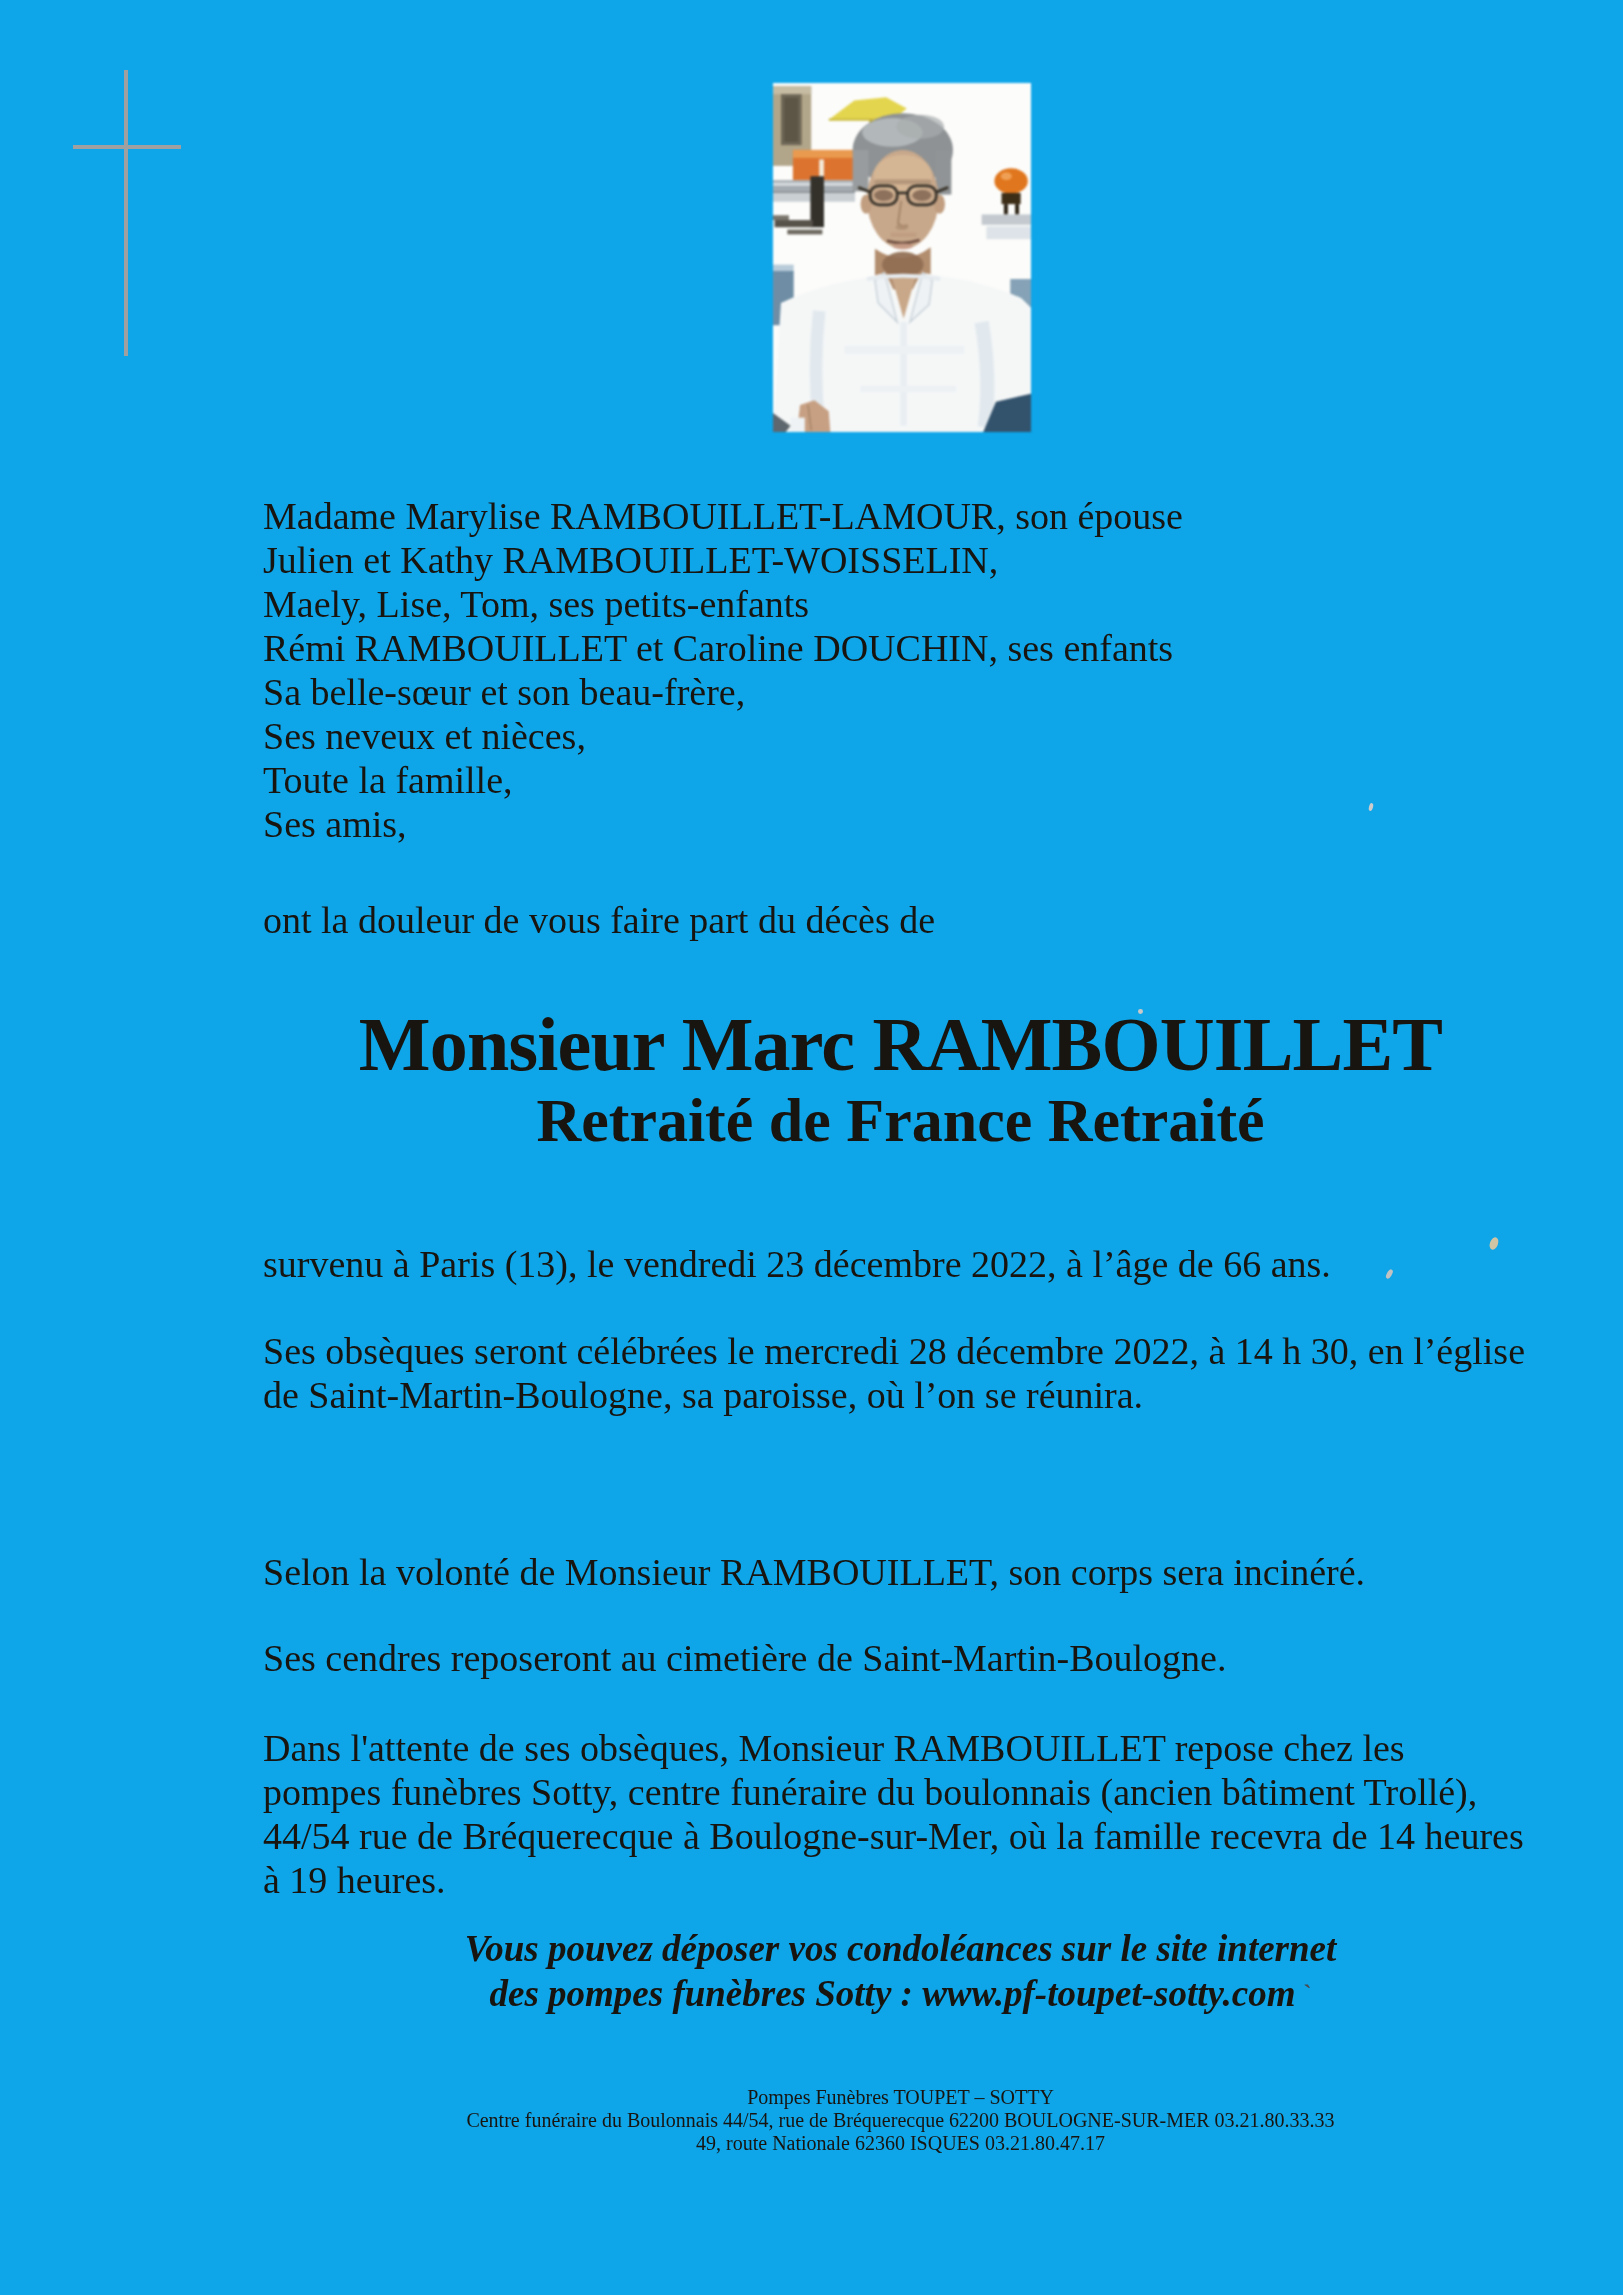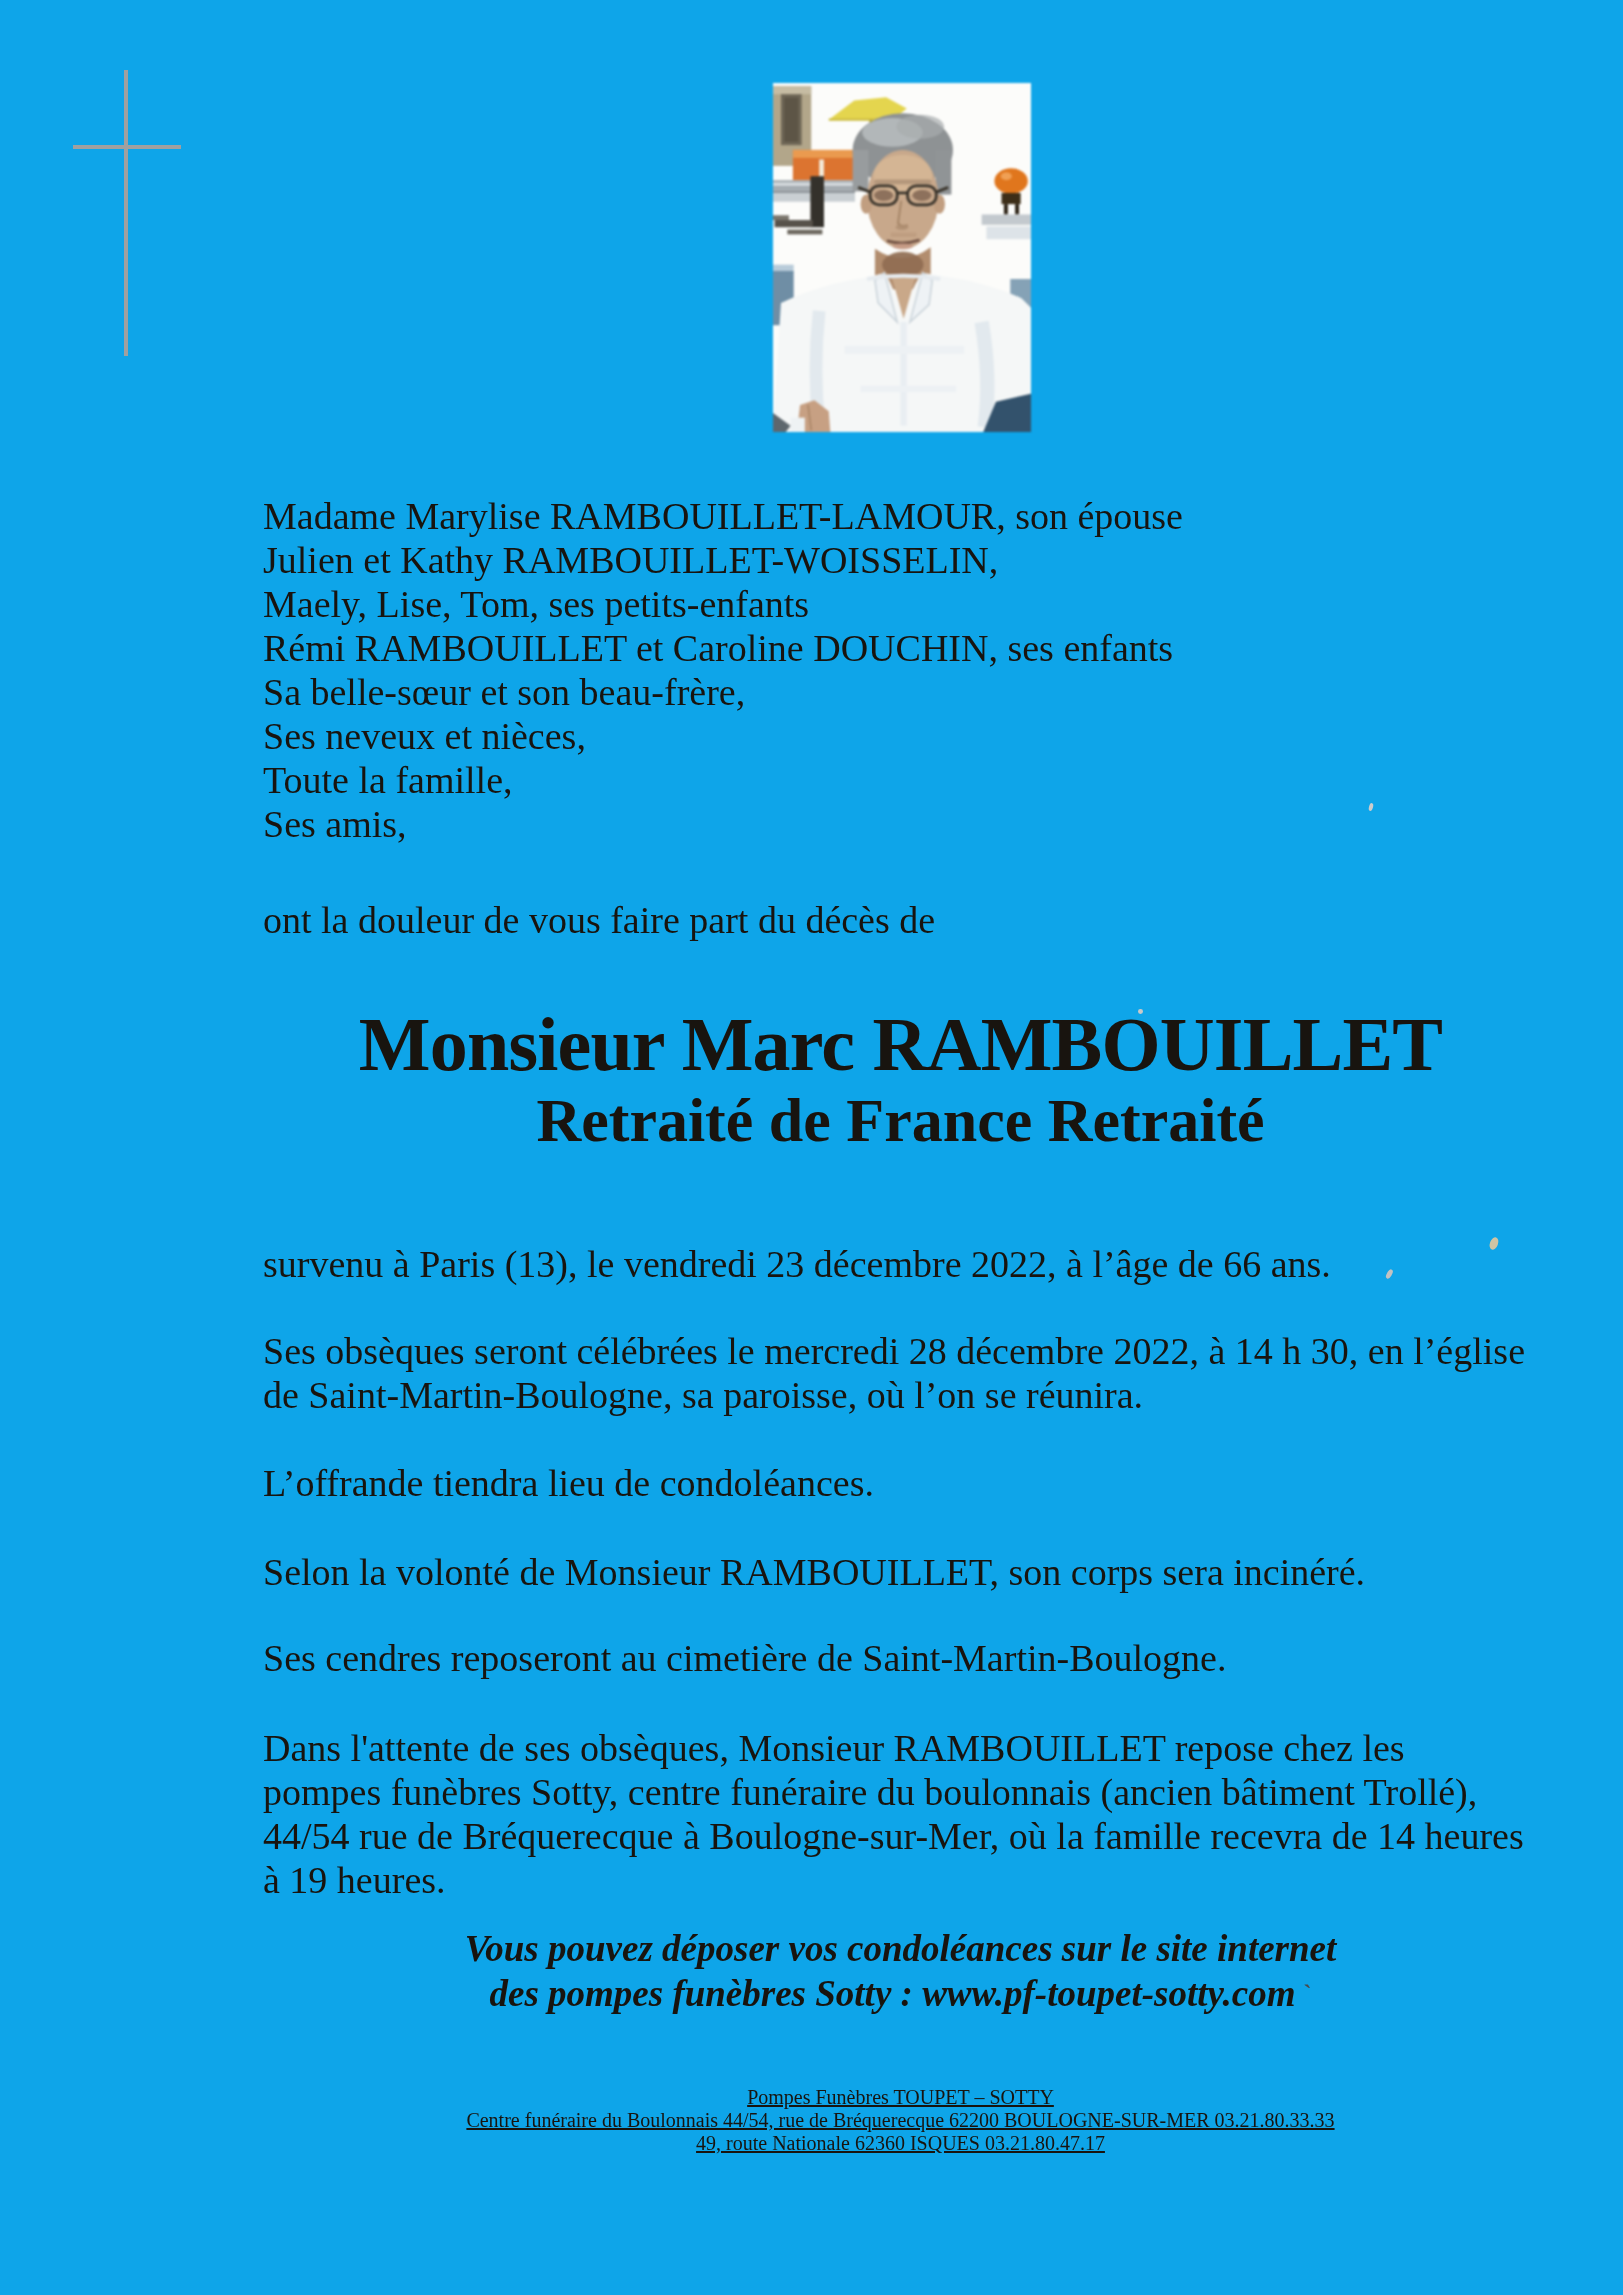--- a/index.html
+++ b/index.html
@@ -22,21 +22,21 @@
   .body-text{font-size:38px;line-height:44px;}
   .block{position:absolute;left:263px;}
   .family-block{top:494px;}
   .intro-block{top:898px;}
   .p0{top:1242px;} .p1{top:1329px;} .p2{top:1461px;}
   .p3{top:1550px;text-align:center;} .p4{top:1636px;} .p5{top:1726px;}
   .center-wrap{position:absolute;left:263px;width:1275px;text-align:center;}
   .title{top:1004px;font-size:76px;line-height:80px;font-weight:bold;letter-spacing:-0.8px;}
   .subtitle{top:1087px;font-size:62px;line-height:67px;font-weight:bold;}
   .condolence{top:1926px;font-size:37px;line-height:45px;font-weight:bold;font-style:italic;}
-  .footer{top:2086px;font-size:20px;line-height:23px;text-decoration:underline;}
+  .footer{top:2086px;font-size:20px;line-height:23px;}
   .artifact{display:inline-block;font-size:24px;color:#4a4a4a;transform:translateY(-4.8px);margin-left:8px;font-style:normal;}
   
   .speck{position:absolute;border-radius:50%;}
   .speck-1{left:1490px;top:1237px;width:8px;height:12.8px;background:#cfc4a4;transform:rotate(20deg);}
   .speck-2{left:1387px;top:1269px;width:4.8px;height:9.6px;background:#c2c2c2;transform:rotate(30deg);}
   .speck-3{left:1138px;top:1009px;width:4.8px;height:4.8px;background:#c9c9c9;}
   .speck-4{left:1369px;top:803px;width:4px;height:8px;background:#cccccc;transform:rotate(15deg);}
 </style>
 </head>
 <body>
@@ -172,23 +172,20 @@
   <div class="center-wrap title line">Monsieur Marc RAMBOUILLET</div>
   <div class="center-wrap subtitle line">Retraité de France Retraité</div>
 
   <div class="block p0 body-text">
     <div class="line">survenu à Paris (13), le vendredi 23 décembre 2022, à l’âge de 66 ans.</div>
   </div>
   <div class="block p1 body-text">
     <div class="line">Ses obsèques seront célébrées le mercredi 28 décembre 2022, à 14 h 30, en l’église</div>
     <div class="line">de Saint-Martin-Boulogne, sa paroisse, où l’on se réunira.</div>
   </div>
-  <div class="block p2 body-text">
-    <div class="line">L’offrande tiendra lieu de condoléances.</div>
-  </div>
   <div class="block p3 body-text">
     <div class="line">Selon la volonté de Monsieur RAMBOUILLET, son corps sera incinéré.</div>
   </div>
   <div class="block p4 body-text">
     <div class="line">Ses cendres reposeront au cimetière de Saint-Martin-Boulogne.</div>
   </div>
   <div class="block p5 body-text">
     <div class="line">Dans l'attente de ses obsèques, Monsieur RAMBOUILLET repose chez les</div>
     <div class="line">pompes funèbres Sotty, centre funéraire du boulonnais (ancien bâtiment Trollé),</div>
     <div class="line">44/54 rue de Bréquerecque à Boulogne-sur-Mer, où la famille recevra de 14 heures</div>

